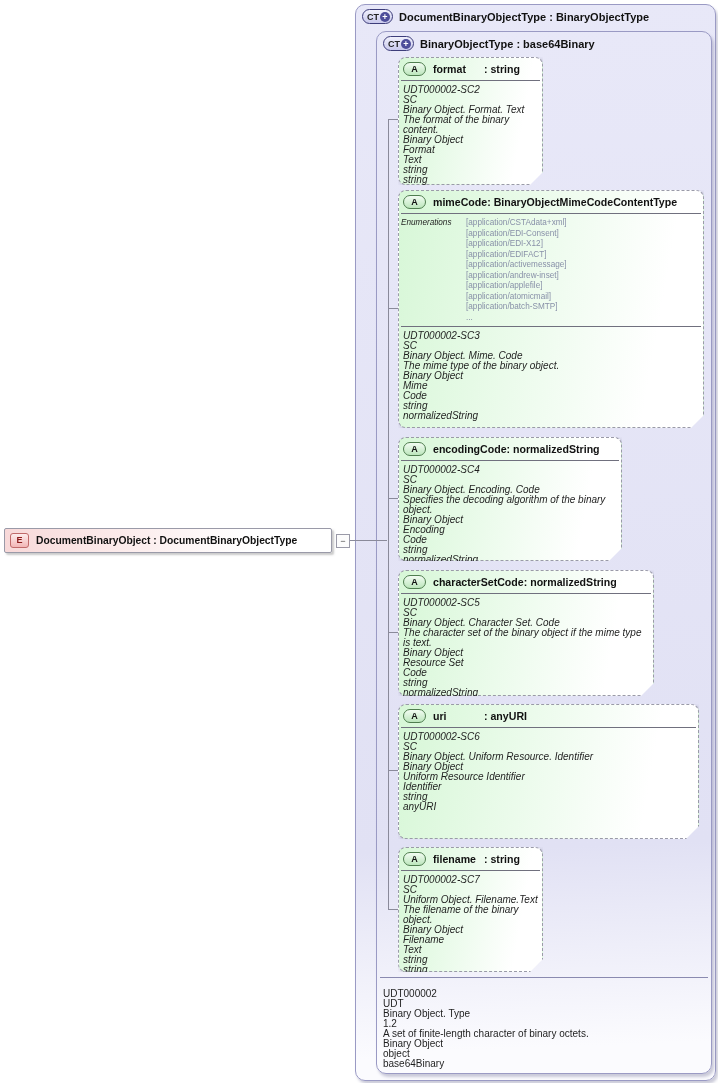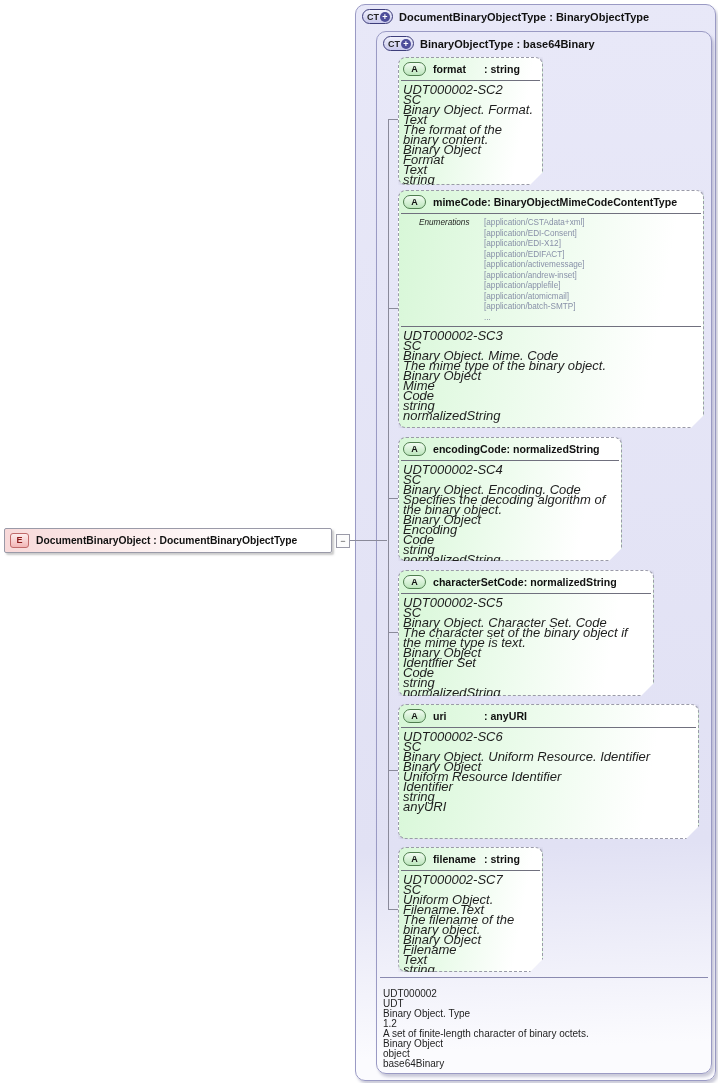--- a/index.html
+++ b/index.html
@@ -24,22 +24,22 @@
             border-radius:8px 8px 0 8px;
             filter:drop-shadow(2px 2px 2px rgba(120,120,150,.4));}
   .attr-header{display:flex;align-items:center;height:22px;padding-left:4px;
                font-size:10.6px;font-weight:bold;color:#111;white-space:nowrap;}
   .a-pill{width:21px;height:12px;border:1px solid #4f7d4f;
           background:linear-gradient(#f2fcf2,#bce6bc);border-radius:7px;font-size:9px;
           font-weight:bold;text-align:center;line-height:12px;color:#111;flex:0 0 auto;}
   .attr-name{display:inline-block;min-width:51px;margin-left:7px;}
   .attr-sep{border-top:1px solid #70707e;margin:0 2px;}
   .attr-body{padding:4px 4px 4px 4px;font-style:italic;color:#1e1e1e;
-             font-size:13px;line-height:10px;}
-  .enum-section{display:flex;padding:4px 4px 3px 20px;font-size:8.2px;line-height:10.5px;}
+             font-size:10px;line-height:10px;}
+  .enum-section{display:flex;padding:4px 4px 3px 2px;font-size:8.2px;line-height:10.5px;}
   .enum-label{width:65px;flex:0 0 auto;font-style:italic;color:#1e1e1e;}
   .enum-values{color:#8890a8;}
 
   
   .e-box{position:absolute;left:4px;top:528px;width:328px;height:25px;
          border:1px solid #9a9aa8;border-radius:2px;
          background:linear-gradient(to right,#f8d9d9,#ffffff 75%);
          box-shadow:2px 2px 2px rgba(150,150,150,.5);
          display:flex;align-items:center;gap:7px;padding-left:5px;box-sizing:border-box;
          font-weight:bold;font-size:10.3px;color:#111;white-space:nowrap;}
@@ -180,21 +180,21 @@
           <span class="attr-name">characterSetCode</span>
           <span class="attr-type">: normalizedString</span>
         </div>
         <div class="attr-sep"></div>
         <div class="attr-body">
             <div class="body-line">UDT000002-SC5</div>
             <div class="body-line">SC</div>
             <div class="body-line">Binary Object. Character Set. Code</div>
             <div class="body-line">The character set of the binary object if the mime type is text.</div>
             <div class="body-line">Binary Object</div>
-            <div class="body-line">Identifier Set</div>
+            <div class="body-line">Resource Set</div>
             <div class="body-line">Code</div>
             <div class="body-line">string</div>
             <div class="body-line">normalizedString</div>
           </div>
       </div>
 
       <div class="attr-box" style="left:21px;top:672px;width:299px;height:133px;">
         <div class="attr-header">
           <span class="a-pill">A</span>
           <span class="attr-name">uri</span>

